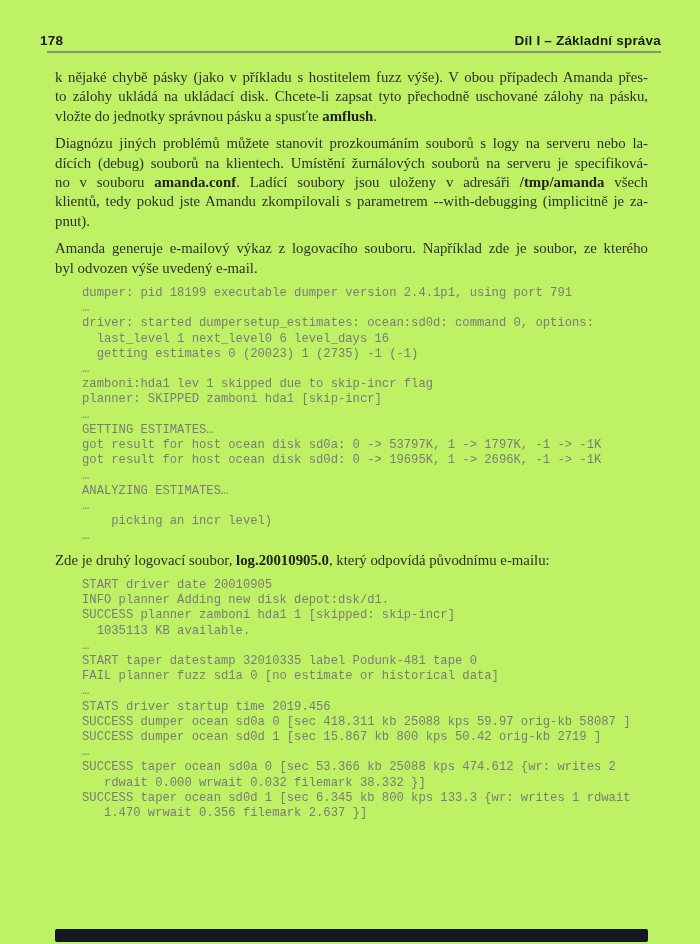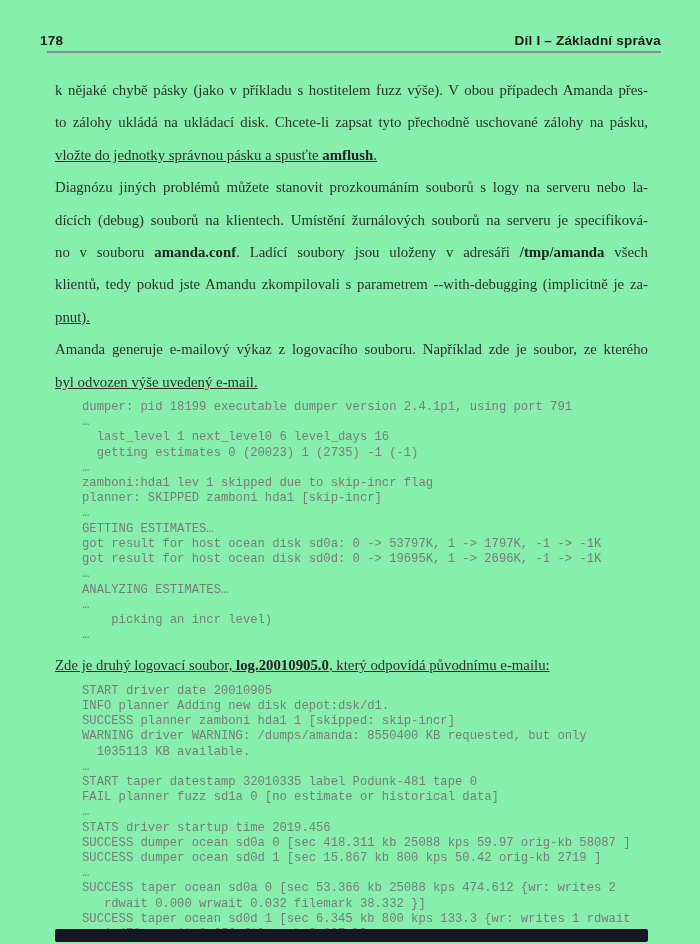--- a/index.html
+++ b/index.html
@@ -1,36 +1,36 @@
 <!DOCTYPE html>
 <html><head>
 <meta charset="utf-8">
 <style>
   html,body { margin:0; padding:0; background:#ffffff; }
   .page {
-    position:relative; width:700px; height:944px; background:#86efac;
+    position:relative; width:700px; height:944px; background:#bef264;
     overflow:hidden; font-family:"Liberation Serif", serif;
   }
   .hdr {
     position:absolute; top:33px; left:40px; width:621px;
     display:flex; justify-content:space-between; align-items:baseline;
     font-family:"Liberation Sans", sans-serif; font-weight:bold;
     font-size:13.5px; color:#1b1b1b; letter-spacing:0.2px;
   }
   .hdr-rule {
     position:absolute; top:51px; left:47px; width:614px; height:2px;
     background:#8d8d8d;
   }
   .content {
     position:absolute; top:68px; left:55px; width:593px;
     color:#2f2f2f; font-size:14.8px; line-height:19.4px;
   }
   .para { margin:0 0 8px 0; }
-  .tline { text-align:justify; text-align-last:justify; white-space:normal;margin-top:13px; }
-  .tline.nojust { text-align-last:left;text-decoration:underline; }
+  .tline { text-align:justify; text-align-last:justify; white-space:normal; }
+  .tline.nojust { text-align-last:left; }
   .tline b { font-weight:bold; color:#232323; }
   .codeblock {
     margin:6px 0 6px 27px;
     font-family:"Liberation Mono", monospace;
     font-size:12.2px; line-height:15.2px; color:#7b7b7b;
   }
   .cline { white-space:pre; }
   .footer-bar {
     position:absolute; left:55px; top:929px; width:593px; height:13px;
     border-radius:2px;
@@ -58,20 +58,21 @@
         <div class="tline"><span>klientů, tedy pokud jste Amandu zkompilovali s parametrem --with-debugging (implicitně je za-</span></div>
         <div class="tline nojust"><span>pnut).</span></div>
       </div>
       <div class="para">
         <div class="tline"><span>Amanda generuje e-mailový výkaz z logovacího souboru. Například zde je soubor, ze kterého</span></div>
         <div class="tline nojust"><span>byl odvozen výše uvedený e-mail.</span></div>
       </div>
       <div class="codeblock">
         <div class="cline">dumper: pid 18199 executable dumper version 2.4.1p1, using port 791</div>
         <div class="cline">…</div>
+        <div class="cline">driver: started dumpersetup_estimates: ocean:sd0d: command 0, options:</div>
         <div class="cline">  last_level 1 next_level0 6 level_days 16</div>
         <div class="cline">  getting estimates 0 (20023) 1 (2735) -1 (-1)</div>
         <div class="cline">…</div>
         <div class="cline">zamboni:hda1 lev 1 skipped due to skip-incr flag</div>
         <div class="cline">planner: SKIPPED zamboni hda1 [skip-incr]</div>
         <div class="cline">…</div>
         <div class="cline">GETTING ESTIMATES…</div>
         <div class="cline">got result for host ocean disk sd0a: 0 -&gt; 53797K, 1 -&gt; 1797K, -1 -&gt; -1K</div>
         <div class="cline">got result for host ocean disk sd0d: 0 -&gt; 19695K, 1 -&gt; 2696K, -1 -&gt; -1K</div>
         <div class="cline">…</div>
@@ -80,21 +81,20 @@
         <div class="cline">    picking an incr level)</div>
         <div class="cline">…</div>
       </div>
       <div class="para">
         <div class="tline nojust"><span>Zde je druhý logovací soubor, </span><b>log.20010905.0</b><span>, který odpovídá původnímu e-mailu:</span></div>
       </div>
       <div class="codeblock">
         <div class="cline">START driver date 20010905</div>
         <div class="cline">INFO planner Adding new disk depot:dsk/d1.</div>
         <div class="cline">SUCCESS planner zamboni hda1 1 [skipped: skip-incr]</div>
-        <div class="cline">WARNING driver WARNING: /dumps/amanda: 8550400 KB requested, but only</div>
         <div class="cline">  1035113 KB available.</div>
         <div class="cline">…</div>
         <div class="cline">START taper datestamp 32010335 label Podunk-481 tape 0</div>
         <div class="cline">FAIL planner fuzz sd1a 0 [no estimate or historical data]</div>
         <div class="cline">…</div>
         <div class="cline">STATS driver startup time 2019.456</div>
         <div class="cline">SUCCESS dumper ocean sd0a 0 [sec 418.311 kb 25088 kps 59.97 orig-kb 58087 ]</div>
         <div class="cline">SUCCESS dumper ocean sd0d 1 [sec 15.867 kb 800 kps 50.42 orig-kb 2719 ]</div>
         <div class="cline">…</div>
         <div class="cline">SUCCESS taper ocean sd0a 0 [sec 53.366 kb 25088 kps 474.612 {wr: writes 2</div>

